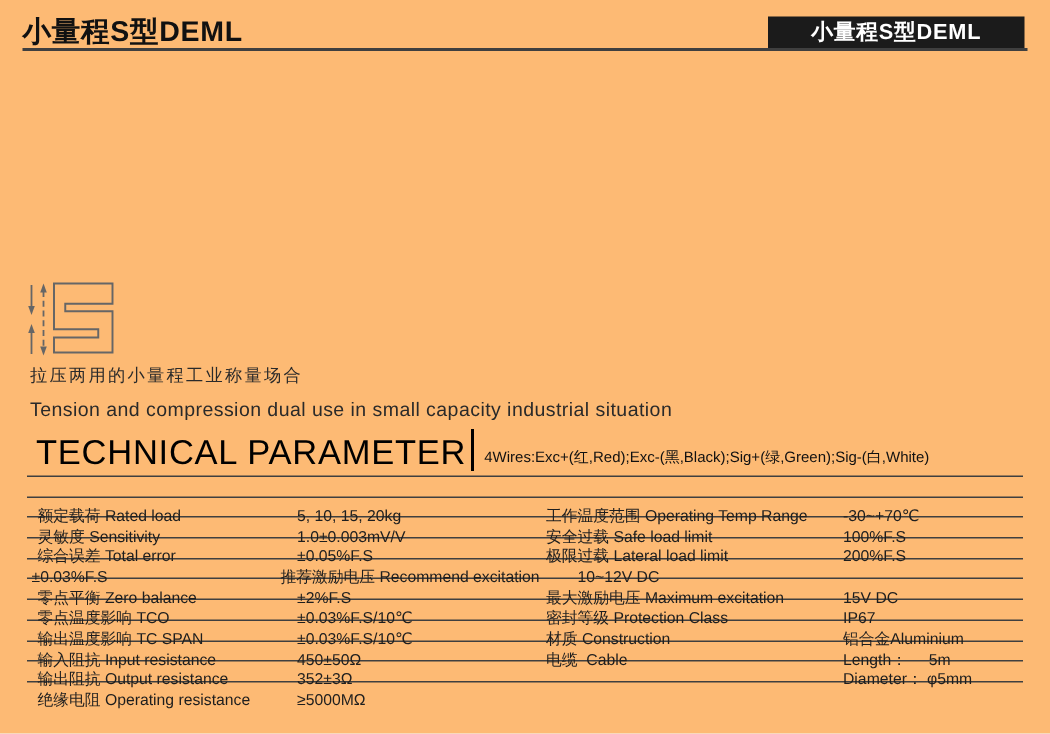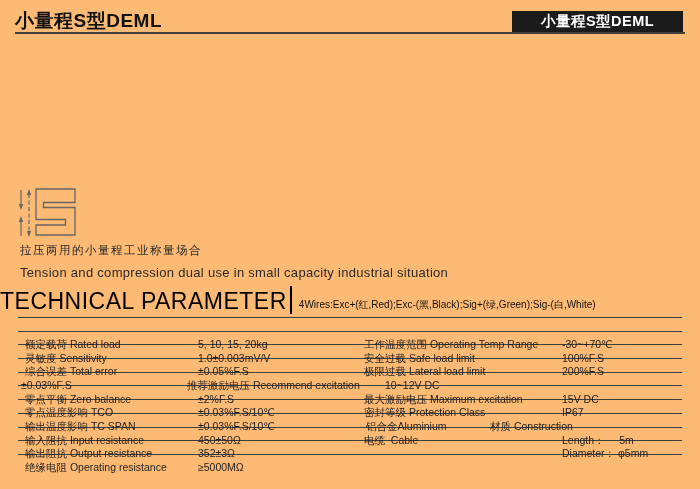--- a/index.html
+++ b/index.html
@@ -38,21 +38,21 @@
     position:absolute;left:20px;top:243px;
     font-size:11.5px;letter-spacing:1.5px;color:#2a2a2a;white-space:nowrap;font-family:Liberation Mono, monospace;
   }
   .desc-en{
     position:absolute;left:20px;top:265px;
     font-size:13px;letter-spacing:0.3px;color:#2a2a2a;white-space:nowrap;
   }
 
   
   .section-row{
-    position:absolute;left:0;top:286px;
+    position:absolute;left:24px;top:286px;
     display:flex;align-items:flex-end;
   }
   .section-heading{
     font-size:23px;font-weight:400;color:#000;letter-spacing:0.5px;
     line-height:1.15;white-space:nowrap;
   }
   .heading-divider{
     width:0;height:28px;border-left:2px solid #000;
     margin-left:3px;margin-right:7px;align-self:flex-end;
   }
@@ -147,22 +147,22 @@
     </div>
     <div class="trow">
       <div class="cell c1">零点温度影响 TCO</div>
       <div class="cell c2">±0.03%F.S/10℃</div>
       <div class="cell c3">密封等级 Protection Class</div>
       <div class="cell c4">IP67</div>
     </div>
     <div class="trow">
       <div class="cell c1">输出温度影响 TC SPAN</div>
       <div class="cell c2">±0.03%F.S/10℃</div>
+      <div class="cell c3">材质 Construction</div>
       <div class="cell c4">铝合金Aluminium</div>
-      <div class="cell c3">材质 Construction</div>
     </div>
     <div class="trow">
       <div class="cell c1">输入阻抗 Input resistance</div>
       <div class="cell c2">450±50Ω</div>
       <div class="cell c3">电缆  Cable</div>
       <div class="cell c4">Length：     5m</div>
     </div>
     <div class="trow">
       <div class="cell c1">输出阻抗 Output resistance</div>
       <div class="cell c2">352±3Ω</div>

